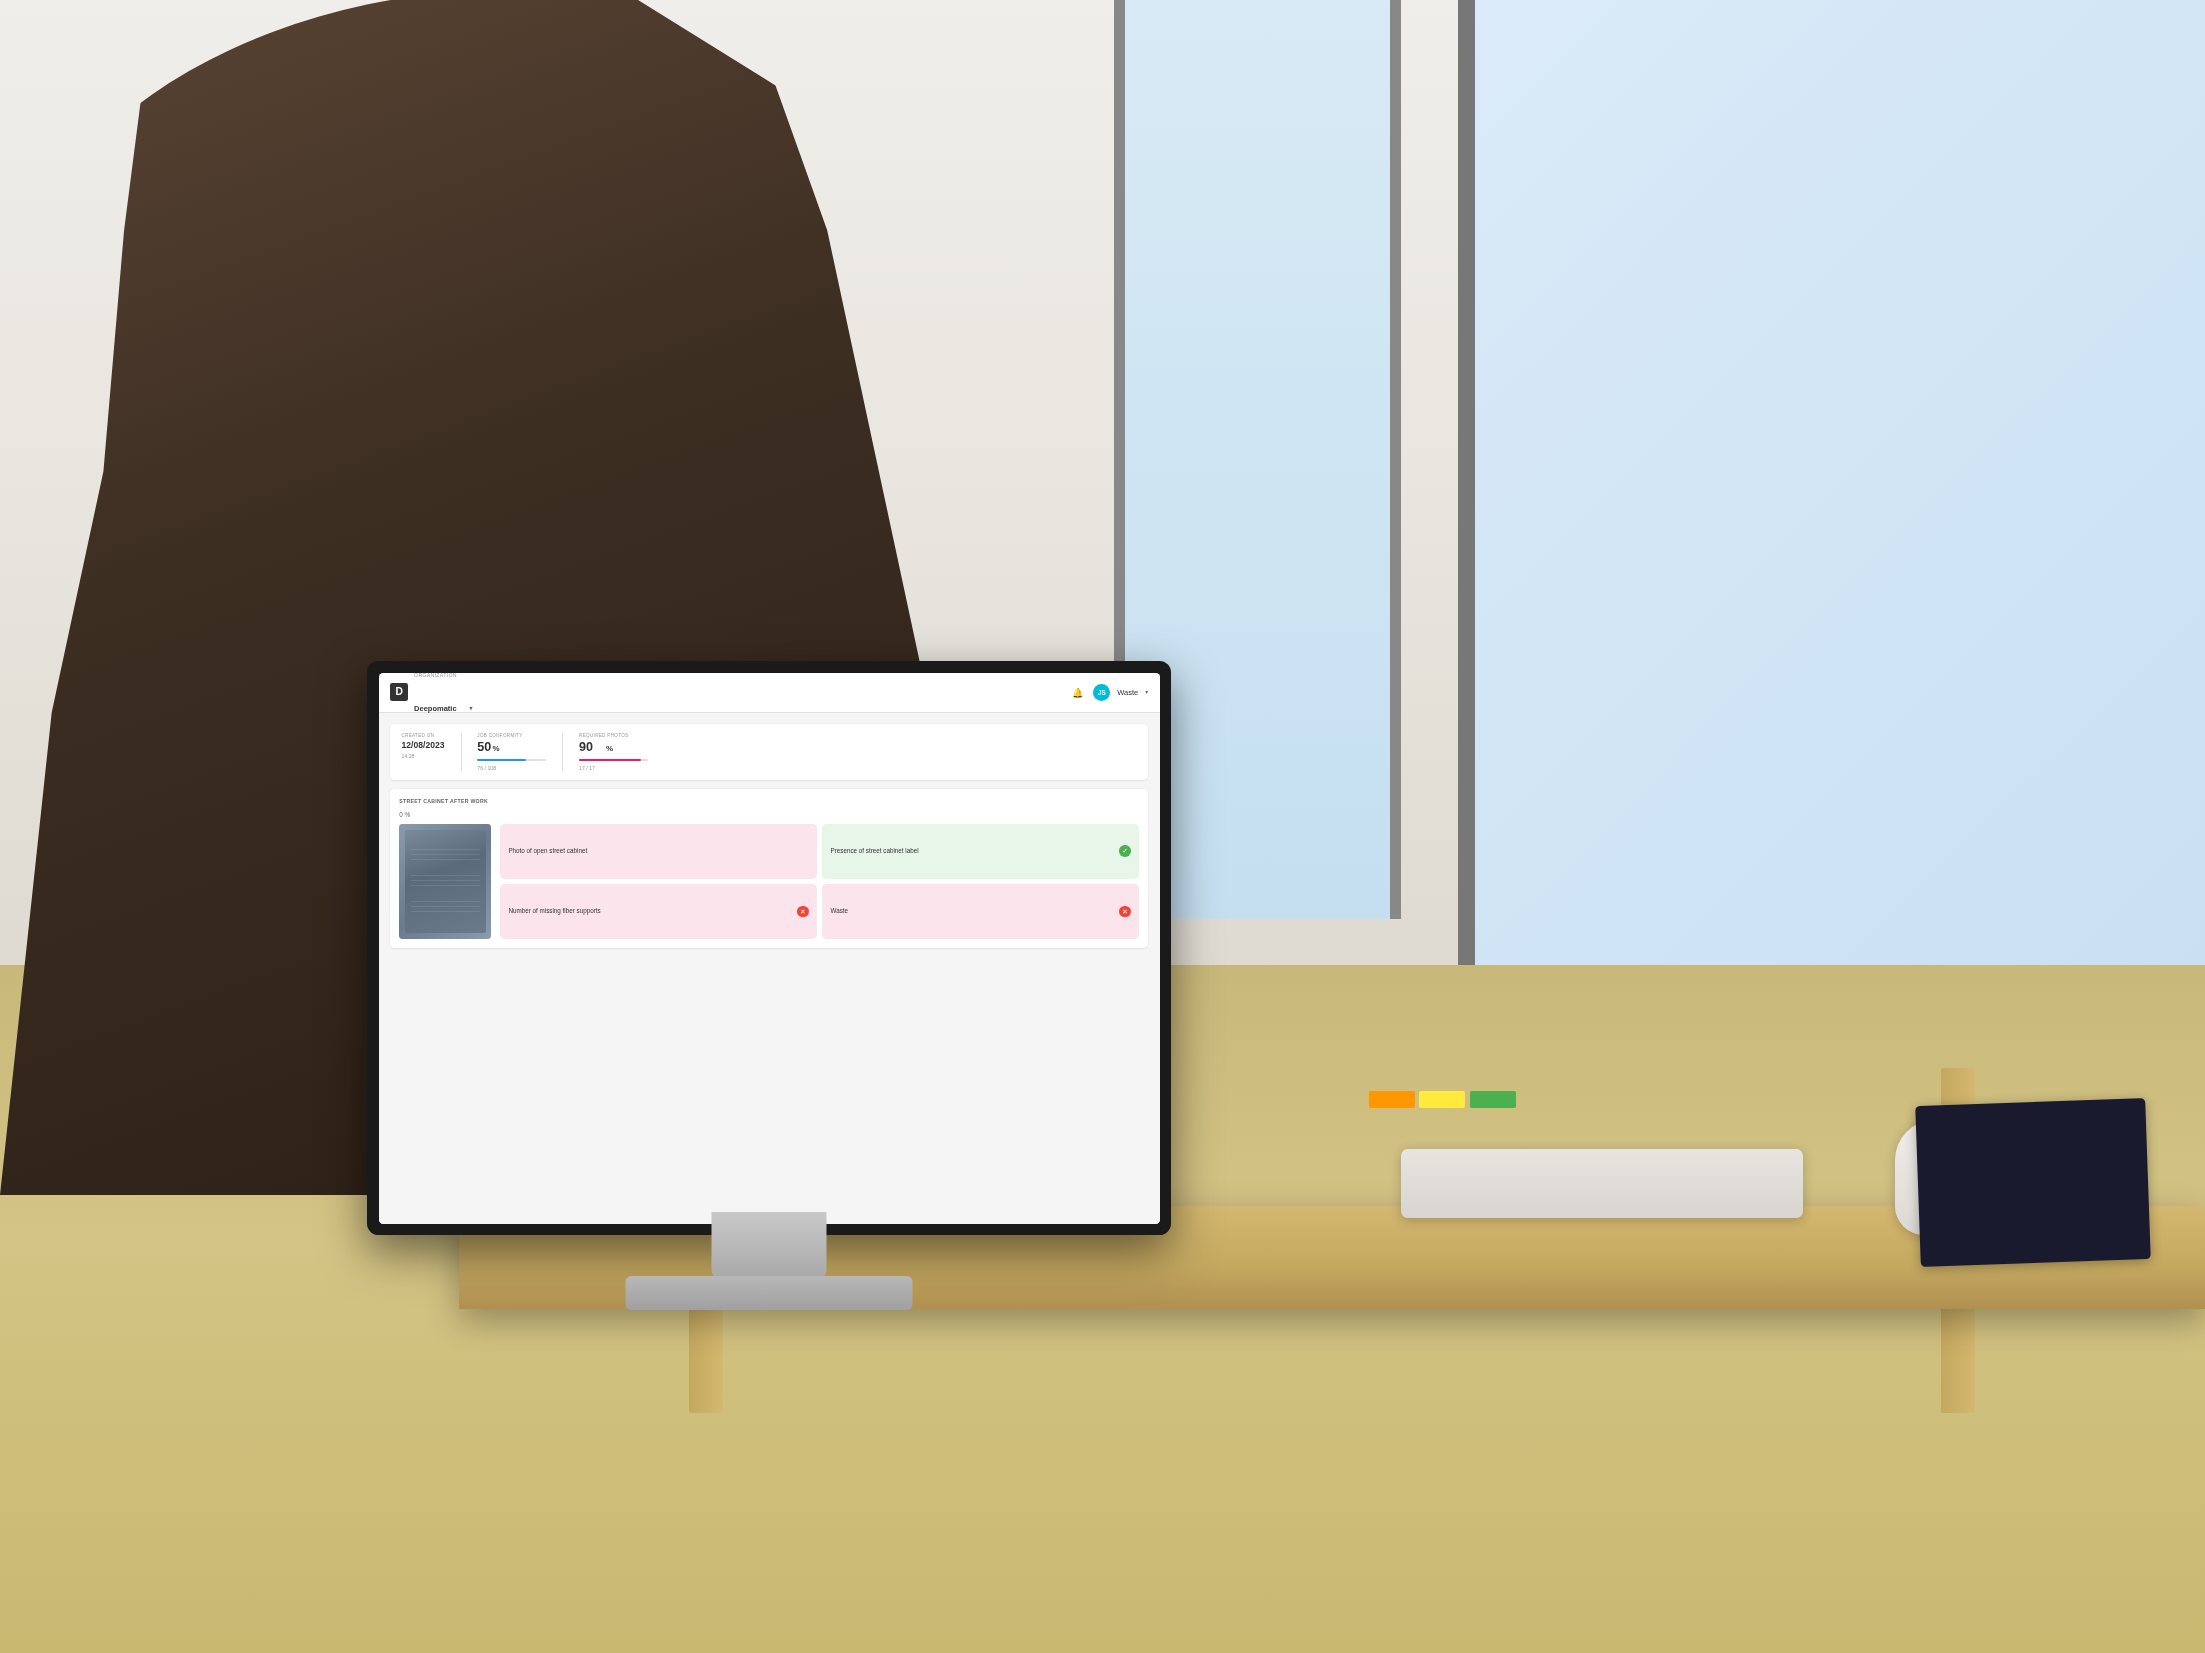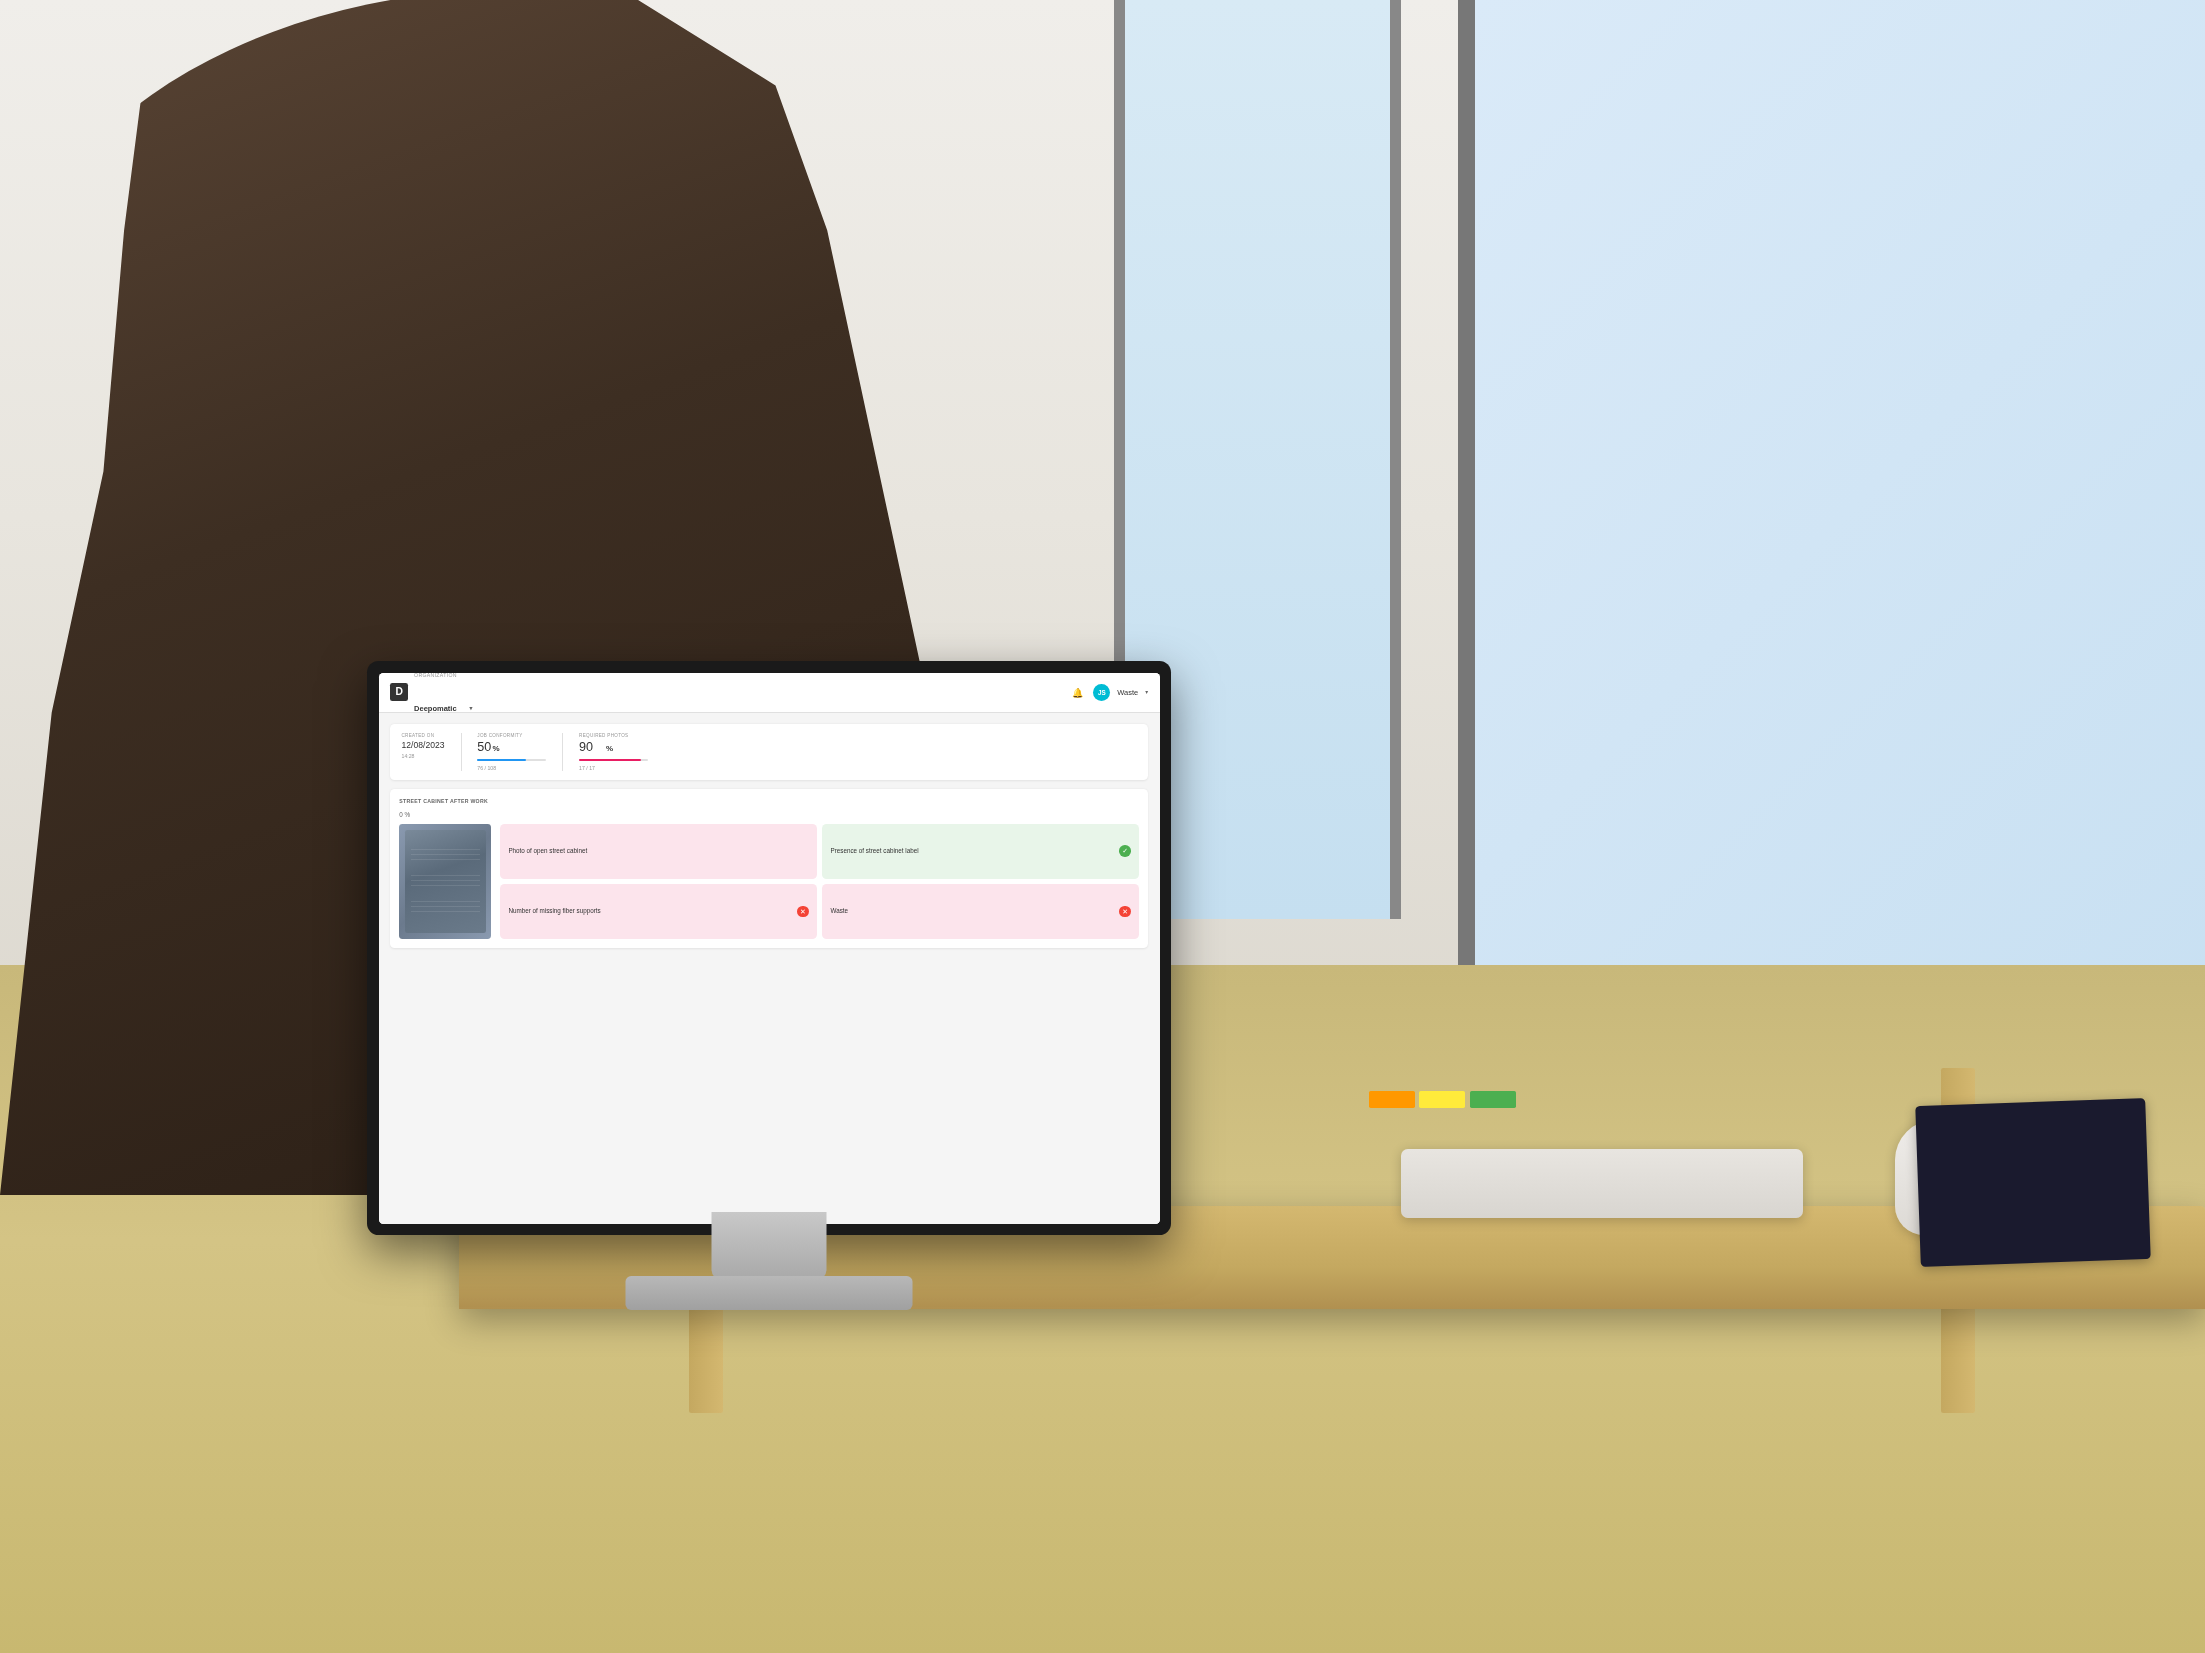--- a/index.html
+++ b/index.html
@@ -283,21 +283,21 @@
 
     .stat-label {
       font-size: 4.6px;
       color: #999;
       text-transform: uppercase;
       letter-spacing: 0.3px;
     }
 
     .stat-value {
       font-size: 12.6px;
-      font-weight: normal;
+      font-weight: bold;
       color: #333;
     }
 
     .stat-sub {
       font-size: 5.2px;
       color: #999;
     }
 
     .stat-divider {
       width: 0.6px;

